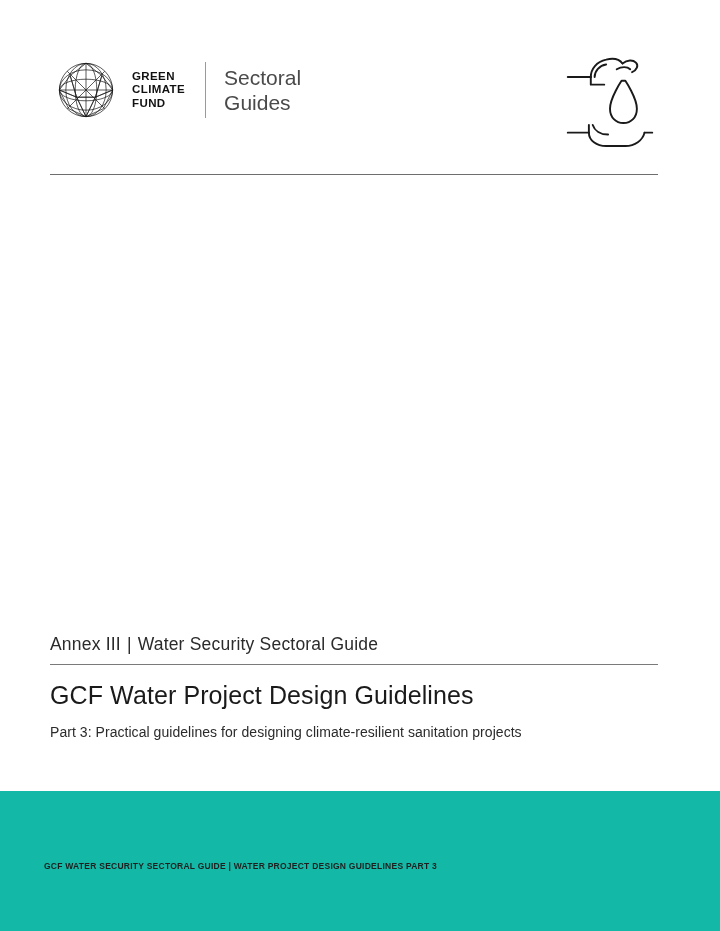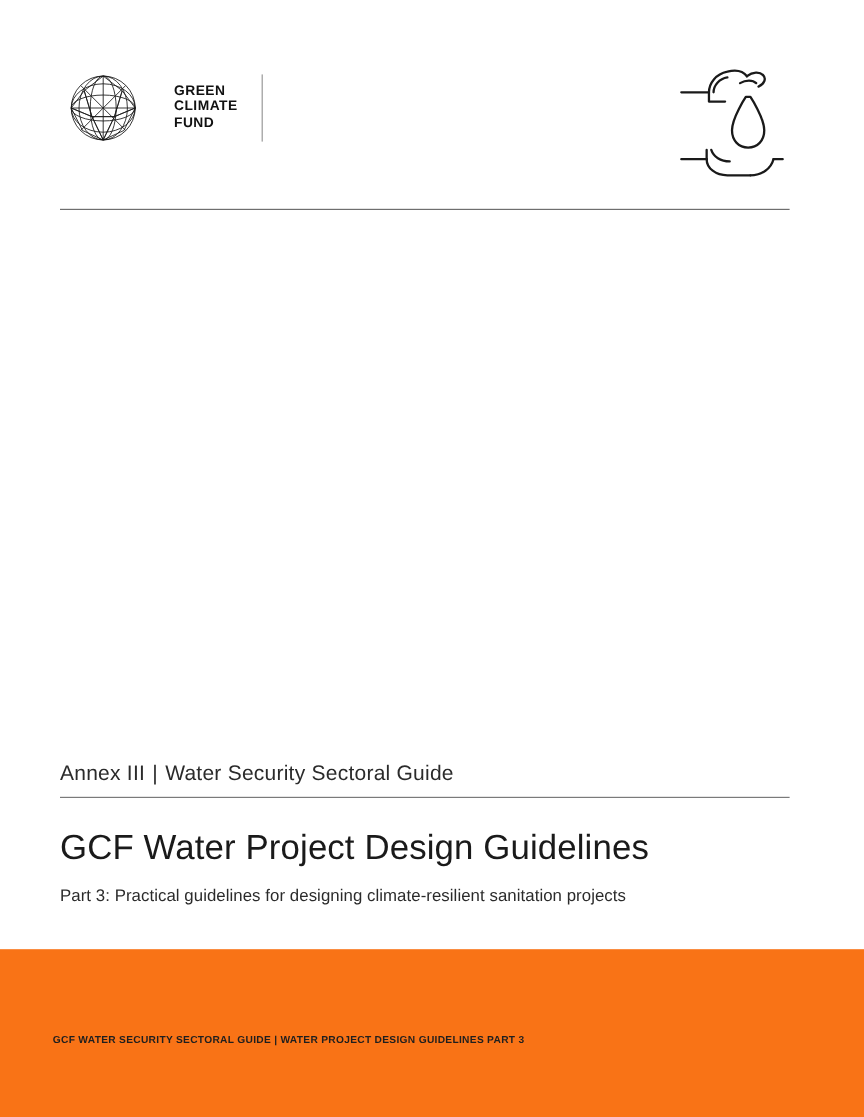--- a/index.html
+++ b/index.html
@@ -42,21 +42,21 @@
     align-items: center;
   }
 
   .logo-mark {
     width: 72px;
     height: 72px;
     flex: 0 0 auto;
   }
 
   .logo-wordmark {
-    margin-left: 23px;
+    margin-left: 10px;
     font-size: 11.5px;
     font-weight: bold;
     line-height: 13.5px;
     letter-spacing: 0.4px;
     color: #111111;
     text-transform: uppercase;
   }
 
   .logo-divider {
     width: 1px;
@@ -109,41 +109,41 @@
     padding: 0 6px;
   }
 
   .title-rule {
     width: 608px;
     height: 1px;
     background: #7a7a7a;
   }
 
   .doc-title {
-    font-size: 29px;
+    font-size: 25px;
     color: #1a1a1a;
-    margin-top: 26px;
+    margin-top: 16px;
     letter-spacing: 0.1px;
   }
 
   .doc-subtitle {
     font-size: 14px;
     color: #2b2b2b;
     margin-top: 14px;
     letter-spacing: 0.05px;
   }
 
   
   .footer-band {
     position: absolute;
     left: 0;
     bottom: 0;
     width: 720px;
     height: 140px;
-    background: #f97316;
+    background: #14b8a6;
   }
 
   .footer-text {
     position: absolute;
     left: 44px;
     bottom: 60px;
     font-size: 8.5px;
     font-weight: bold;
     letter-spacing: 0.25px;
     color: #1f1f1f;
@@ -180,20 +180,24 @@
       </svg>
 
       <div class="logo-wordmark">
         <div>GREEN</div>
         <div>CLIMATE</div>
         <div>FUND</div>
       </div>
 
       <div class="logo-divider"></div>
 
+      <div class="sectoral-guides">
+        <div>Sectoral</div>
+        <div>Guides</div>
+      </div>
 
     </div>
 
     <svg class="sector-icon" viewBox="0 0 100 108">
       <g fill="none" stroke="#1a1a1a" stroke-width="2" stroke-linecap="round" stroke-linejoin="round">
 
         <path d="M6 30 L30 30"></path>
         <path d="M30 30 C30 22 36 14 46 12 C54 10 60 12 63 16"></path>
         <path d="M34 30 C34 24 39 18 46 17"></path>
         <path d="M63 16 C68 12 74 12 77 15 C80 18 78 23 73 25"></path>

